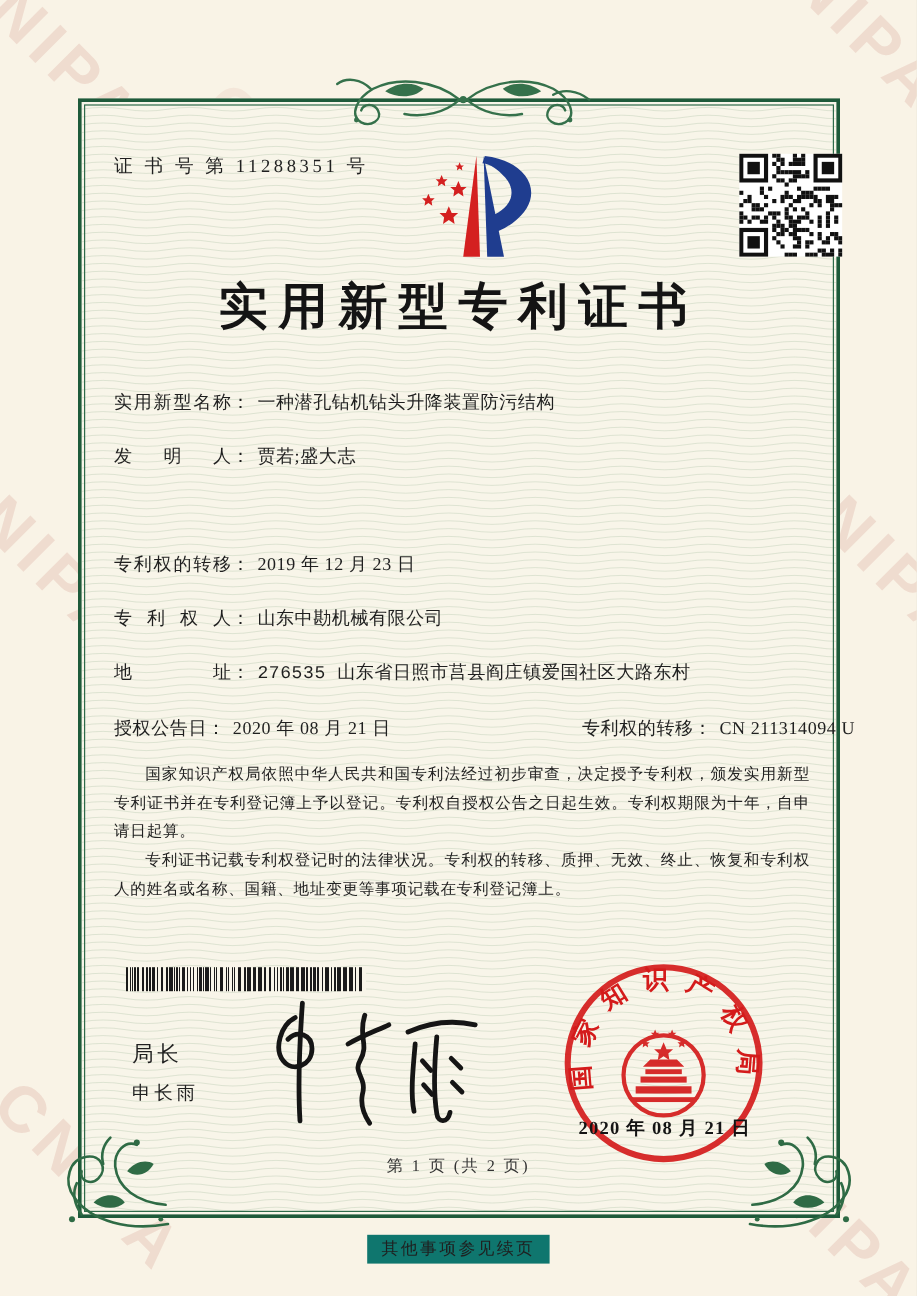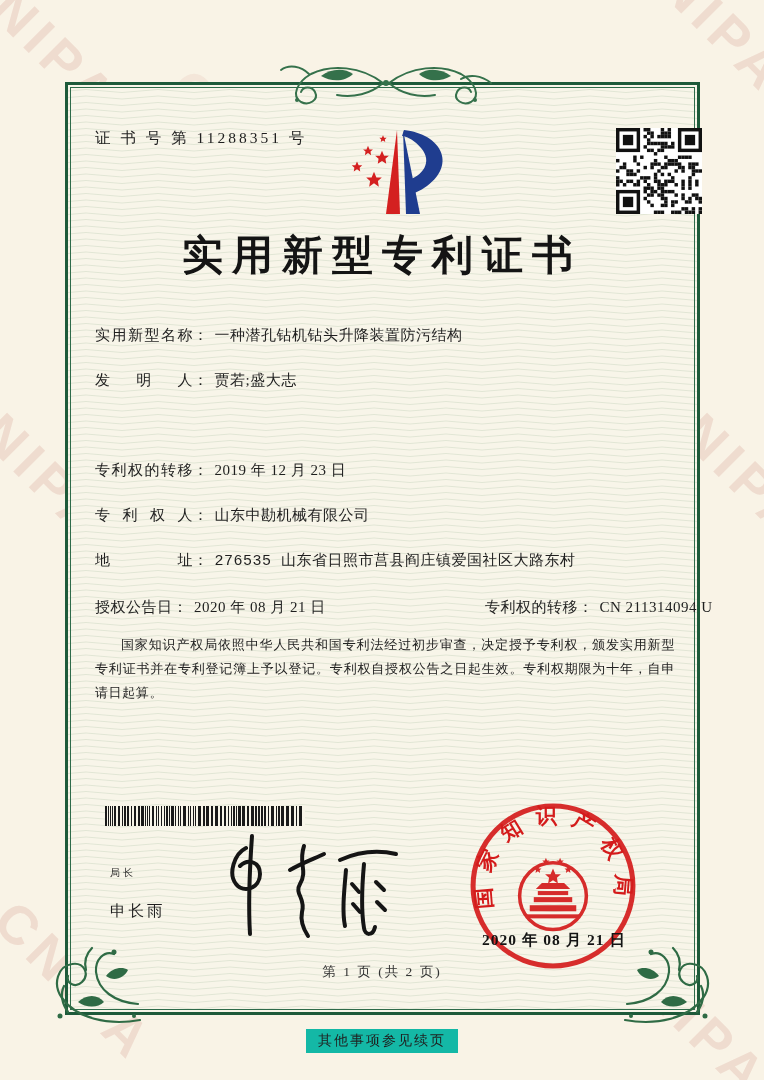--- a/index.html
+++ b/index.html
@@ -32,32 +32,32 @@
     position:absolute;left:0;top:228px;width:100%;text-align:center;
     font-size:41px;font-weight:600;letter-spacing:9px;color:#141414;
   }
   .field{position:absolute;left:95px;font-size:15px;white-space:nowrap;letter-spacing:0.5px;}
   .flabel{display:inline-block;width:98px;text-align:justify;text-align-last:justify;vertical-align:bottom;}
   .fvalue{margin-left:6px;margin-top:32px;}
   .grant2{position:absolute;left:390px;top:0;}
   .paras{position:absolute;left:95px;top:633px;width:580px;font-size:13px;line-height:24px;text-align:justify;color:#222;}
   .paras p{margin:0;text-indent:2em;letter-spacing:0.6px;}
   .barcode{position:absolute;left:105px;top:806px;width:200px;height:20px;background:#f8f5e9;}
-  .sig-title{position:absolute;left:110px;top:866px;font-size:10px;letter-spacing:3px;}
+  .sig-title{position:absolute;left:110px;top:866px;font-size:18px;letter-spacing:3px;}
   .sig-name{position:absolute;left:110px;top:901px;font-size:15.5px;letter-spacing:3px;}
   .sig-svg{position:absolute;left:212px;top:830px;}
   .seal{position:absolute;left:467px;top:800px;}
   .seal-date{
     position:absolute;left:468px;top:930px;width:172px;text-align:center;
     font-size:15.5px;font-weight:600;color:#141414;letter-spacing:1px;white-space:nowrap;z-index:5;
   }
   .pageinfo{position:absolute;left:0;top:963px;width:100%;text-align:center;font-size:13.5px;letter-spacing:2px;color:#333;}
   .note{
     position:absolute;left:50%;top:1029px;transform:translateX(-50%);
-    font-size:14px;letter-spacing:2px;background:#14b8a6;padding:3px 12px;white-space:nowrap;
+    font-size:14px;letter-spacing:2px;background:#0f766e;padding:3px 12px;white-space:nowrap;
   }
   .qr{position:absolute;left:616px;top:128px;}
   .logo{position:absolute;left:323px;top:124px;}
   .flourish{position:absolute;pointer-events:none;}
 </style>
 </head>
 <body>
 
 <div class="page">
 
@@ -491,20 +491,21 @@
   <div class="field" style="top:551px;font-family:Liberation Mono, monospace;">
     <span class="flabel">地址</span><span>：</span><span class="fvalue">276535 山东省日照市莒县阎庄镇爱国社区大路东村</span>
   </div>
   <div class="field" style="top:598px;">
     <span>授权公告日</span><span>：</span><span class="fvalue">2020 年 08 月 21 日</span>
     <span class="grant2"><span>专利权的转移</span><span>：</span><span class="fvalue">CN 211314094 U</span></span>
   </div>
 
   <div class="paras">
     <p>国家知识产权局依照中华人民共和国专利法经过初步审查，决定授予专利权，颁发实用新型专利证书并在专利登记簿上予以登记。专利权自授权公告之日起生效。专利权期限为十年，自申请日起算。</p>
+    <p>专利证书记载专利权登记时的法律状况。专利权的转移、质押、无效、终止、恢复和专利权人的姓名或名称、国籍、地址变更等事项记载在专利登记簿上。</p>
   </div>
 
   <div id="barcode" class="barcode" style="background-image: linear-gradient(90deg, rgb(26, 26, 26) 0px, rgb(26, 26, 26) 2px, rgba(0, 0, 0, 0) 2px, rgba(0, 0, 0, 0) 3px, rgb(26, 26, 26) 3px, rgb(26, 26, 26) 4px, rgba(0, 0, 0, 0) 4px, rgba(0, 0, 0, 0) 5px, rgb(26, 26, 26) 5px, rgb(26, 26, 26) 6px, rgba(0, 0, 0, 0) 6px, rgba(0, 0, 0, 0) 7px, rgb(26, 26, 26) 7px, rgb(26, 26, 26) 8px, rgba(0, 0, 0, 0) 8px, rgba(0, 0, 0, 0) 9px, rgb(26, 26, 26) 9px, rgb(26, 26, 26) 11px, rgba(0, 0, 0, 0) 11px, rgba(0, 0, 0, 0) 13px, rgb(26, 26, 26) 13px, rgb(26, 26, 26) 15px, rgba(0, 0, 0, 0) 15px, rgba(0, 0, 0, 0) 17px, rgb(26, 26, 26) 17px, rgb(26, 26, 26) 18px, rgba(0, 0, 0, 0) 18px, rgba(0, 0, 0, 0) 19px, rgb(26, 26, 26) 19px, rgb(26, 26, 26) 21px, rgba(0, 0, 0, 0) 21px, rgba(0, 0, 0, 0) 22px, rgb(26, 26, 26) 22px, rgb(26, 26, 26) 24px, rgba(0, 0, 0, 0) 24px, rgba(0, 0, 0, 0) 26px, rgb(26, 26, 26) 26px, rgb(26, 26, 26) 27px, rgba(0, 0, 0, 0) 27px, rgba(0, 0, 0, 0) 29px, rgb(26, 26, 26) 29px, rgb(26, 26, 26) 31px, rgba(0, 0, 0, 0) 31px, rgba(0, 0, 0, 0) 33px, rgb(26, 26, 26) 33px, rgb(26, 26, 26) 35px, rgba(0, 0, 0, 0) 35px, rgba(0, 0, 0, 0) 36px, rgb(26, 26, 26) 36px, rgb(26, 26, 26) 39px, rgba(0, 0, 0, 0) 39px, rgba(0, 0, 0, 0) 40px, rgb(26, 26, 26) 40px, rgb(26, 26, 26) 41px, rgba(0, 0, 0, 0) 41px, rgba(0, 0, 0, 0) 42px, rgb(26, 26, 26) 42px, rgb(26, 26, 26) 43px, rgba(0, 0, 0, 0) 43px, rgba(0, 0, 0, 0) 44px, rgb(26, 26, 26) 44px, rgb(26, 26, 26) 45px, rgba(0, 0, 0, 0) 45px, rgba(0, 0, 0, 0) 47px, rgb(26, 26, 26) 47px, rgb(26, 26, 26) 49px, rgba(0, 0, 0, 0) 49px, rgba(0, 0, 0, 0) 51px, rgb(26, 26, 26) 51px, rgb(26, 26, 26) 52px, rgba(0, 0, 0, 0) 52px, rgba(0, 0, 0, 0) 53px, rgb(26, 26, 26) 53px, rgb(26, 26, 26) 54px, rgba(0, 0, 0, 0) 54px, rgba(0, 0, 0, 0) 56px, rgb(26, 26, 26) 56px, rgb(26, 26, 26) 57px, rgba(0, 0, 0, 0) 57px, rgba(0, 0, 0, 0) 59px, rgb(26, 26, 26) 59px, rgb(26, 26, 26) 60px, rgba(0, 0, 0, 0) 60px, rgba(0, 0, 0, 0) 61px, rgb(26, 26, 26) 61px, rgb(26, 26, 26) 63px, rgba(0, 0, 0, 0) 63px, rgba(0, 0, 0, 0) 64px, rgb(26, 26, 26) 64px, rgb(26, 26, 26) 65px, rgba(0, 0, 0, 0) 65px, rgba(0, 0, 0, 0) 66px, rgb(26, 26, 26) 66px, rgb(26, 26, 26) 69px, rgba(0, 0, 0, 0) 69px, rgba(0, 0, 0, 0) 70px, rgb(26, 26, 26) 70px, rgb(26, 26, 26) 71px, rgba(0, 0, 0, 0) 71px, rgba(0, 0, 0, 0) 73px, rgb(26, 26, 26) 73px, rgb(26, 26, 26) 74px, rgba(0, 0, 0, 0) 74px, rgba(0, 0, 0, 0) 75px, rgb(26, 26, 26) 75px, rgb(26, 26, 26) 76px, rgba(0, 0, 0, 0) 76px, rgba(0, 0, 0, 0) 78px, rgb(26, 26, 26) 78px, rgb(26, 26, 26) 81px, rgba(0, 0, 0, 0) 81px, rgba(0, 0, 0, 0) 83px, rgb(26, 26, 26) 83px, rgb(26, 26, 26) 84px, rgba(0, 0, 0, 0) 84px, rgba(0, 0, 0, 0) 85px, rgb(26, 26, 26) 85px, rgb(26, 26, 26) 86px, rgba(0, 0, 0, 0) 86px, rgba(0, 0, 0, 0) 88px, rgb(26, 26, 26) 88px, rgb(26, 26, 26) 89px, rgba(0, 0, 0, 0) 89px, rgba(0, 0, 0, 0) 90px, rgb(26, 26, 26) 90px, rgb(26, 26, 26) 91px, rgba(0, 0, 0, 0) 91px, rgba(0, 0, 0, 0) 93px, rgb(26, 26, 26) 93px, rgb(26, 26, 26) 96px, rgba(0, 0, 0, 0) 96px, rgba(0, 0, 0, 0) 98px, rgb(26, 26, 26) 98px, rgb(26, 26, 26) 100px, rgba(0, 0, 0, 0) 100px, rgba(0, 0, 0, 0) 101px, rgb(26, 26, 26) 101px, rgb(26, 26, 26) 104px, rgba(0, 0, 0, 0) 104px, rgba(0, 0, 0, 0) 106px, rgb(26, 26, 26) 106px, rgb(26, 26, 26) 108px, rgba(0, 0, 0, 0) 108px, rgba(0, 0, 0, 0) 110px, rgb(26, 26, 26) 110px, rgb(26, 26, 26) 113px, rgba(0, 0, 0, 0) 113px, rgba(0, 0, 0, 0) 115px, rgb(26, 26, 26) 115px, rgb(26, 26, 26) 117px, rgba(0, 0, 0, 0) 117px, rgba(0, 0, 0, 0) 119px, rgb(26, 26, 26) 119px, rgb(26, 26, 26) 121px, rgba(0, 0, 0, 0) 121px, rgba(0, 0, 0, 0) 123px, rgb(26, 26, 26) 123px, rgb(26, 26, 26) 124px, rgba(0, 0, 0, 0) 124px, rgba(0, 0, 0, 0) 126px, rgb(26, 26, 26) 126px, rgb(26, 26, 26) 127px, rgba(0, 0, 0, 0) 127px, rgba(0, 0, 0, 0) 128px, rgb(26, 26, 26) 128px, rgb(26, 26, 26) 130px, rgba(0, 0, 0, 0) 130px, rgba(0, 0, 0, 0) 131px, rgb(26, 26, 26) 131px, rgb(26, 26, 26) 132px, rgba(0, 0, 0, 0) 132px, rgba(0, 0, 0, 0) 133px, rgb(26, 26, 26) 133px, rgb(26, 26, 26) 136px, rgba(0, 0, 0, 0) 136px, rgba(0, 0, 0, 0) 137px, rgb(26, 26, 26) 137px, rgb(26, 26, 26) 140px, rgba(0, 0, 0, 0) 140px, rgba(0, 0, 0, 0) 142px, rgb(26, 26, 26) 142px, rgb(26, 26, 26) 144px, rgba(0, 0, 0, 0) 144px, rgba(0, 0, 0, 0) 146px, rgb(26, 26, 26) 146px, rgb(26, 26, 26) 149px, rgba(0, 0, 0, 0) 149px, rgba(0, 0, 0, 0) 150px, rgb(26, 26, 26) 150px, rgb(26, 26, 26) 152px, rgba(0, 0, 0, 0) 152px, rgba(0, 0, 0, 0) 153px, rgb(26, 26, 26) 153px, rgb(26, 26, 26) 155px, rgba(0, 0, 0, 0) 155px, rgba(0, 0, 0, 0) 156px, rgb(26, 26, 26) 156px, rgb(26, 26, 26) 158px, rgba(0, 0, 0, 0) 158px, rgba(0, 0, 0, 0) 159px, rgb(26, 26, 26) 159px, rgb(26, 26, 26) 161px, rgba(0, 0, 0, 0) 161px, rgba(0, 0, 0, 0) 163px, rgb(26, 26, 26) 163px, rgb(26, 26, 26) 164px, rgba(0, 0, 0, 0) 164px, rgba(0, 0, 0, 0) 166px, rgb(26, 26, 26) 166px, rgb(26, 26, 26) 169px, rgba(0, 0, 0, 0) 169px, rgba(0, 0, 0, 0) 171px, rgb(26, 26, 26) 171px, rgb(26, 26, 26) 172px, rgba(0, 0, 0, 0) 172px, rgba(0, 0, 0, 0) 173px, rgb(26, 26, 26) 173px, rgb(26, 26, 26) 175px, rgba(0, 0, 0, 0) 175px, rgba(0, 0, 0, 0) 176px, rgb(26, 26, 26) 176px, rgb(26, 26, 26) 179px, rgba(0, 0, 0, 0) 179px, rgba(0, 0, 0, 0) 181px, rgb(26, 26, 26) 181px, rgb(26, 26, 26) 184px, rgba(0, 0, 0, 0) 184px, rgba(0, 0, 0, 0) 186px, rgb(26, 26, 26) 186px, rgb(26, 26, 26) 189px, rgba(0, 0, 0, 0) 189px, rgba(0, 0, 0, 0) 191px, rgb(26, 26, 26) 191px, rgb(26, 26, 26) 192px, rgba(0, 0, 0, 0) 192px, rgba(0, 0, 0, 0) 194px, rgb(26, 26, 26) 194px, rgb(26, 26, 26) 197px, rgba(0, 0, 0, 0) 197px, rgba(0, 0, 0, 0) 198px);"></div>
 
   <div class="sig-title">局长</div>
   <div class="sig-name">申长雨</div>
   <svg class="sig-svg" width="210" height="115" viewBox="0 0 210 115">
     <g stroke="#151515" stroke-width="4" fill="none" stroke-linecap="round" stroke-linejoin="round">
       <path d="M34,18 C22,24 16,44 24,54 C32,64 48,58 48,44 C48,32 36,28 28,36"></path>
       <path d="M40,6 C38,34 36,72 38,104"></path>

